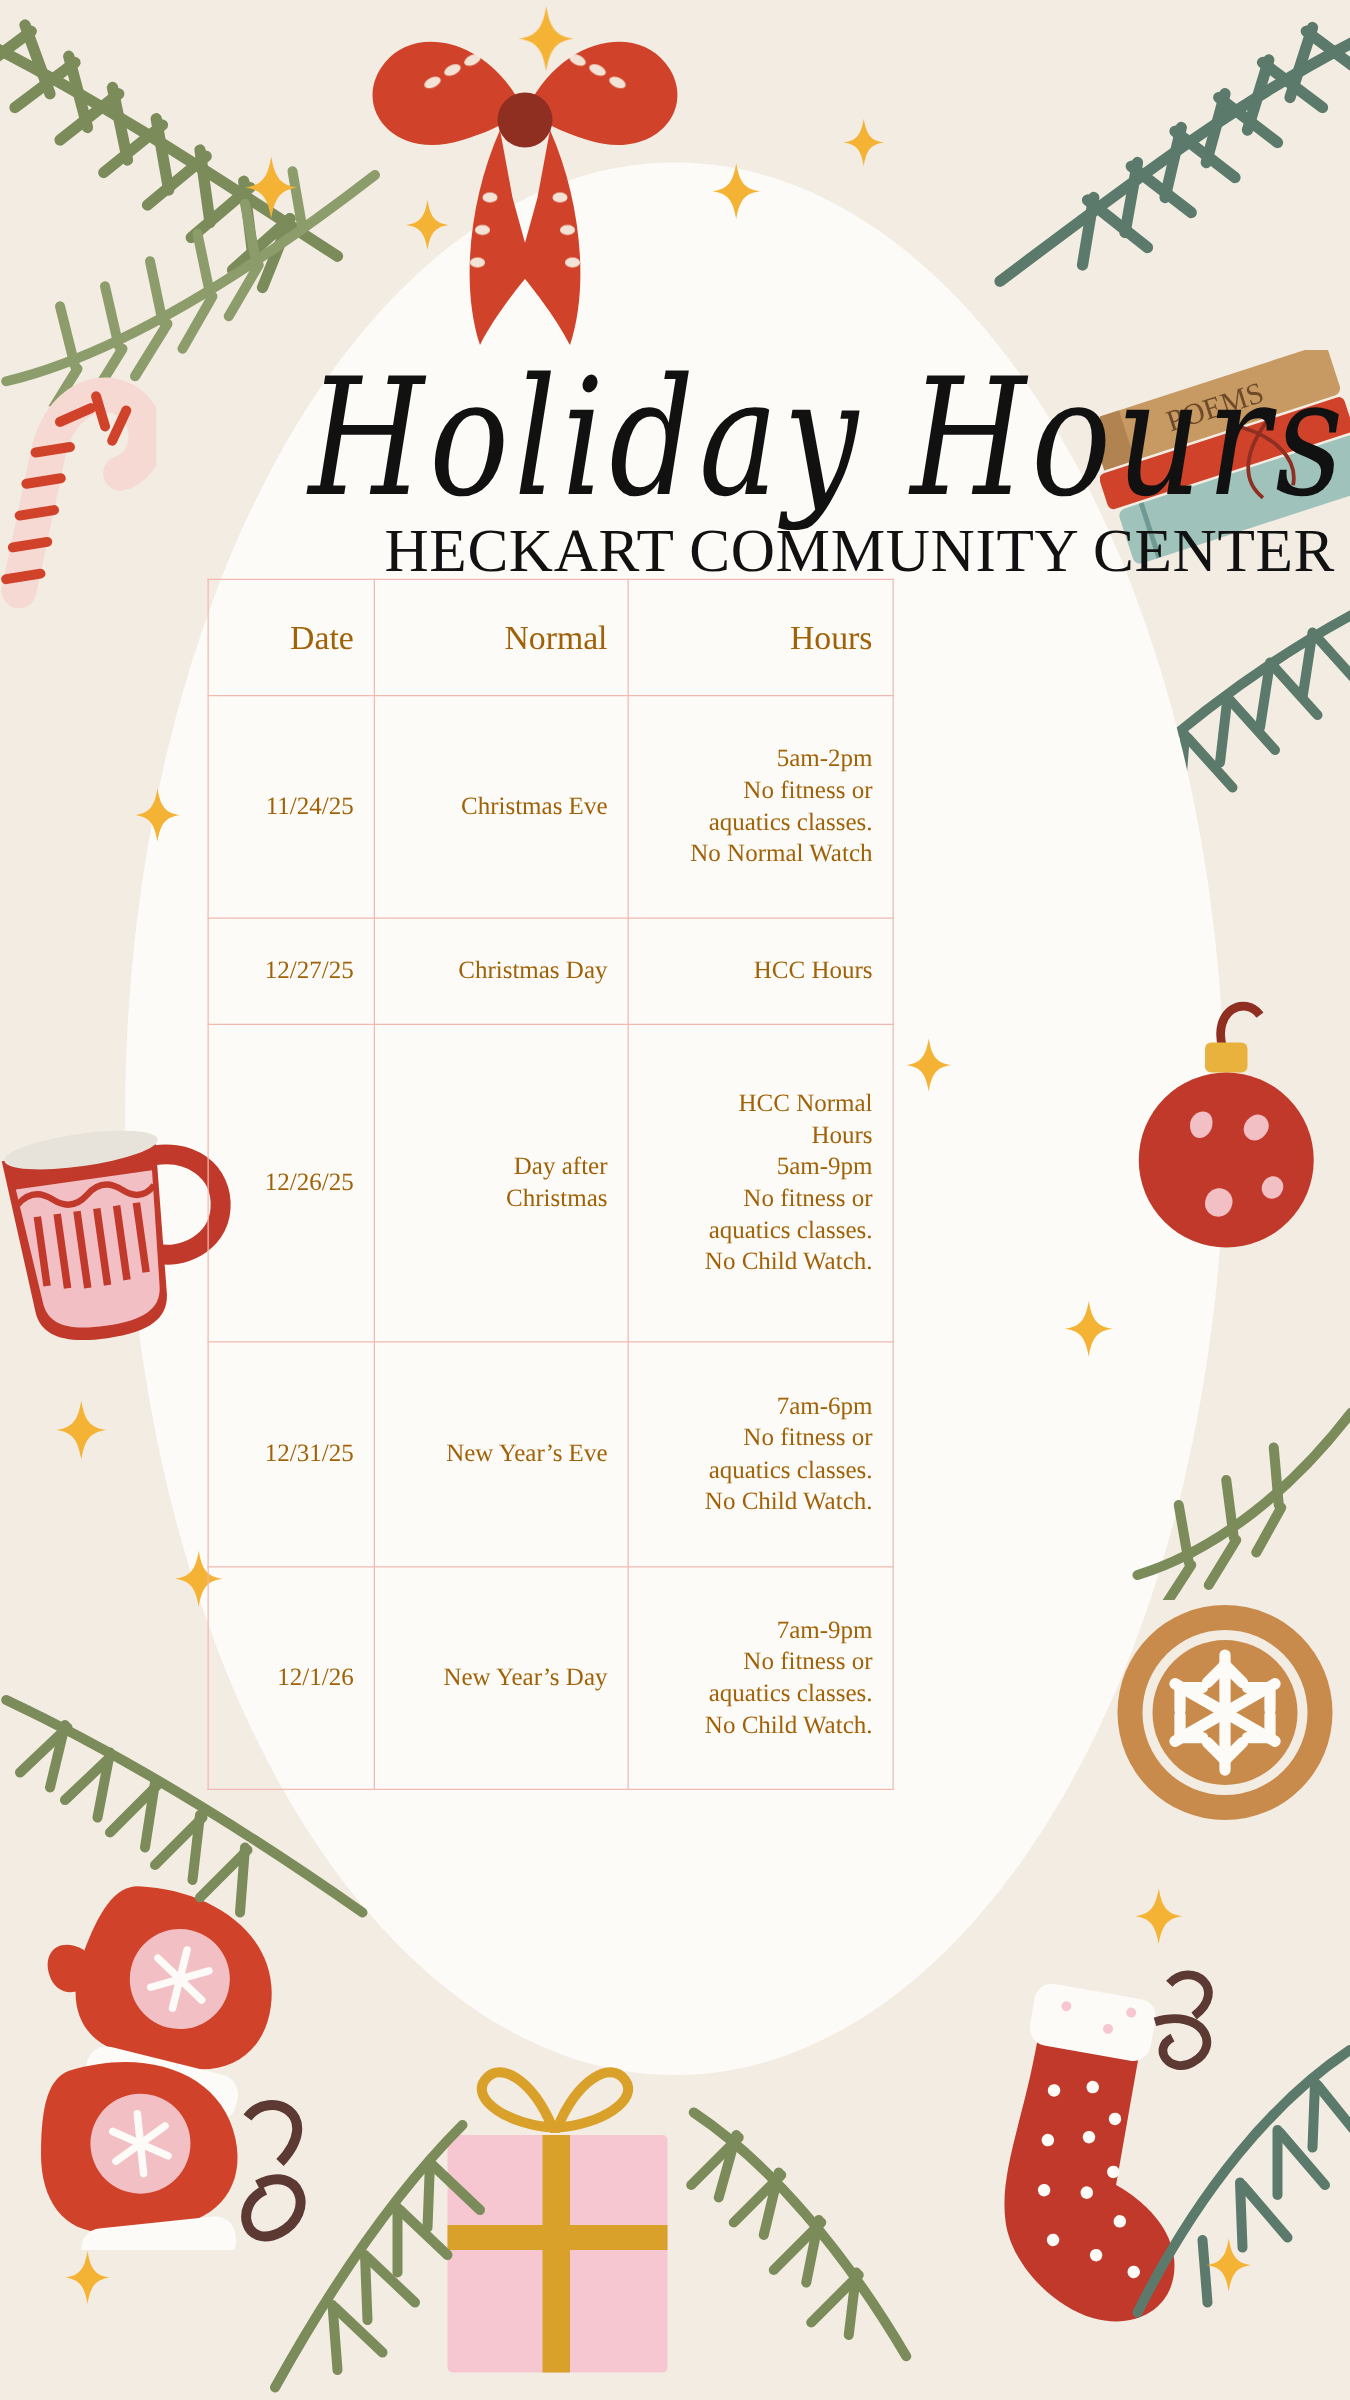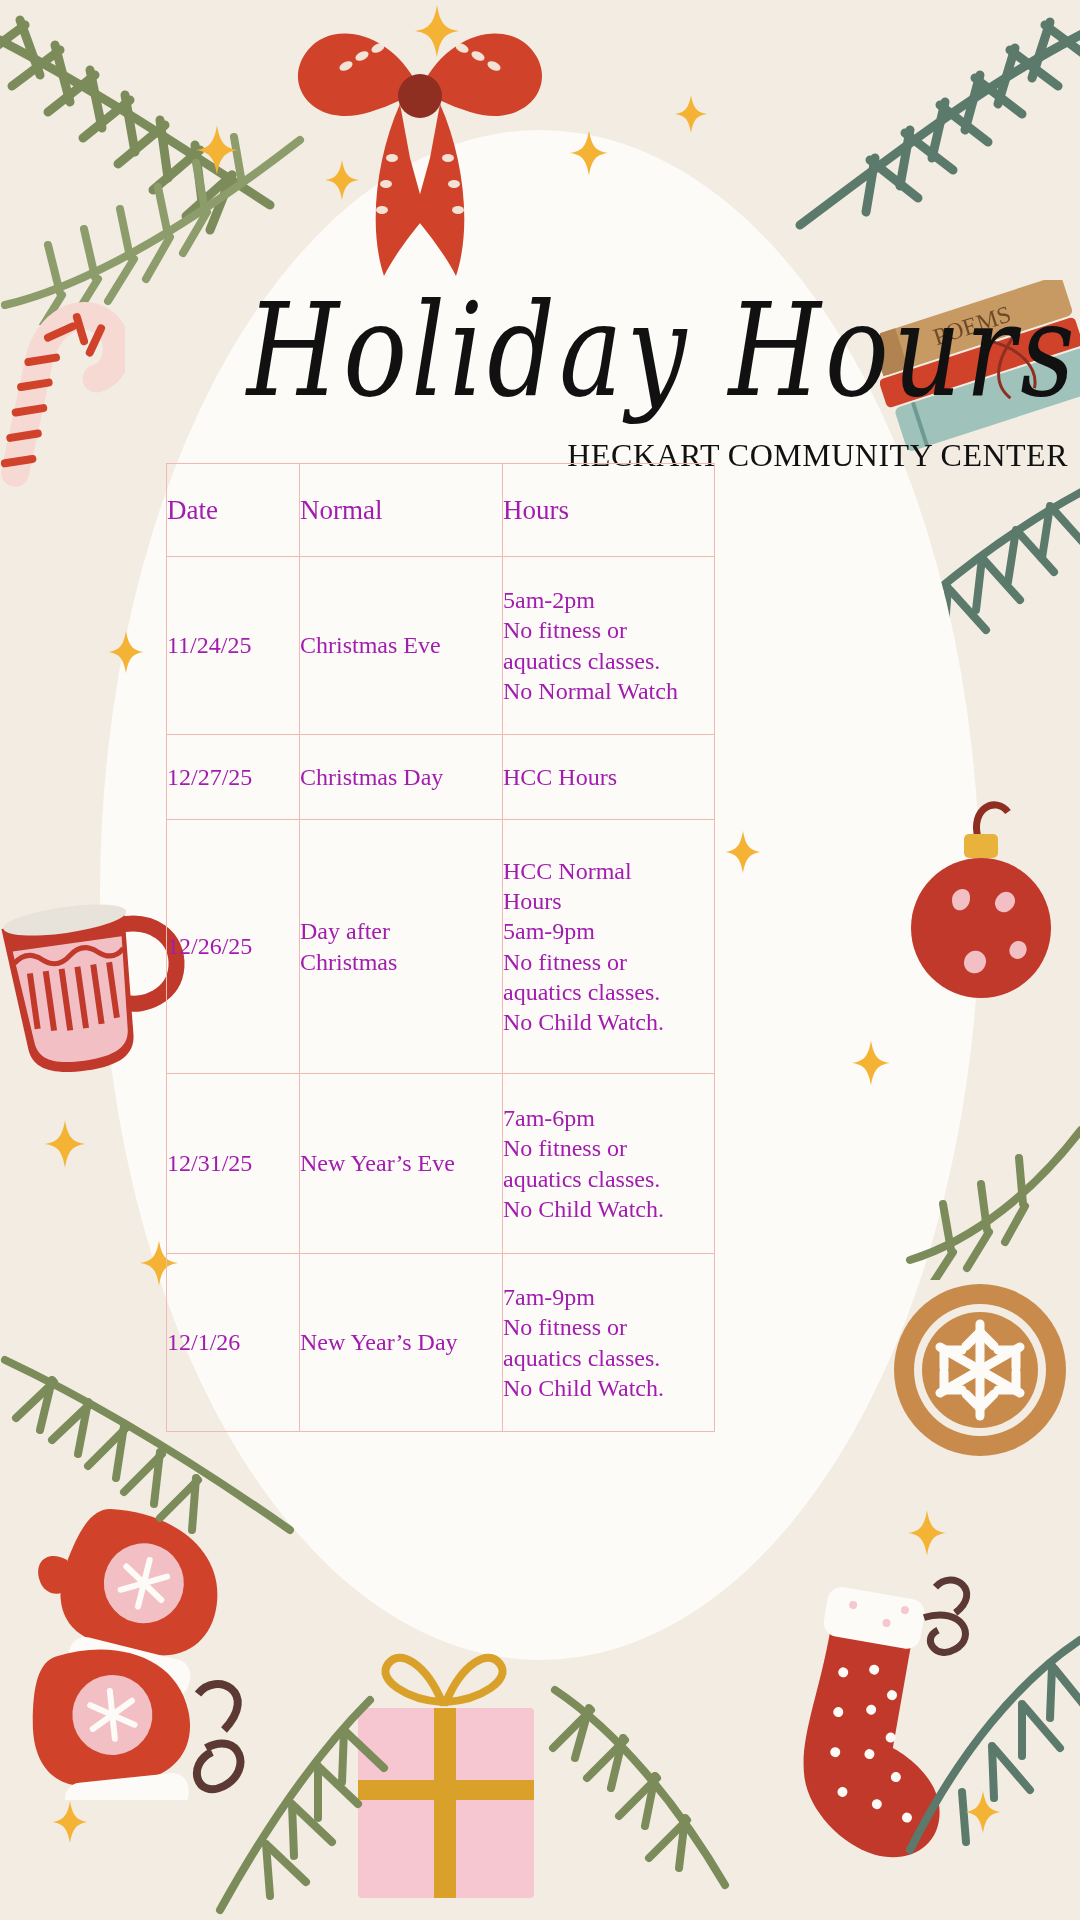--- a/index.html
+++ b/index.html
@@ -57,55 +57,55 @@
     font-size: 104px;
     letter-spacing: 4px;
     color: #111;
     line-height: 1.0;
     white-space: nowrap;
     transform: scale(1.02, 1.25);
     transform-origin: center top;
   }
   .sub-title {
     font-family: "Liberation Serif", serif;
-    font-size: 32px;
+    font-size: 49px;
     letter-spacing: 0.5px;
     color: #111;
-    margin-top: 48px;
+    margin-top: 23px;
     white-space: nowrap;
   }
 
   
   .table-wrap {
     position: absolute;
     z-index: 6;
     left: 166px;
     top: 463px;
     width: 548px;
   }
   table.hours {
     border-collapse: collapse;
     width: 548px;
     table-layout: fixed;
   }
   table.hours th, table.hours td {
     border: 1.5px solid #f0b9b2;
-    text-align: left;
+    text-align: right;
     vertical-align: middle;
-    color: #a21caf;
+    color: #a16207;
     font-family: "Liberation Serif", serif;
-    padding: 6px 0;
+    padding: 6px 16px;
   }
   table.hours th {
     font-weight: 400;
     font-size: 27px;
     height: 80px;
   }
   table.hours td {
-    font-size: 24px;
+    font-size: 20px;
     line-height: 1.26;
   }
   col.c-date { width: 133px; }
   col.c-holiday { width: 203px; }
   col.c-hours { width: 212px; }
   .cell-lines span { display: block; }
 
   
   .spark {
     position: absolute;

